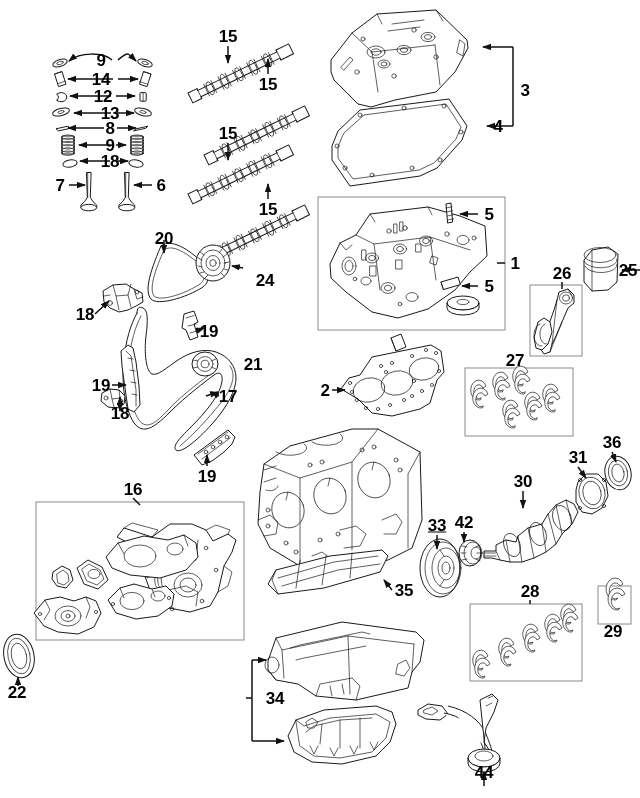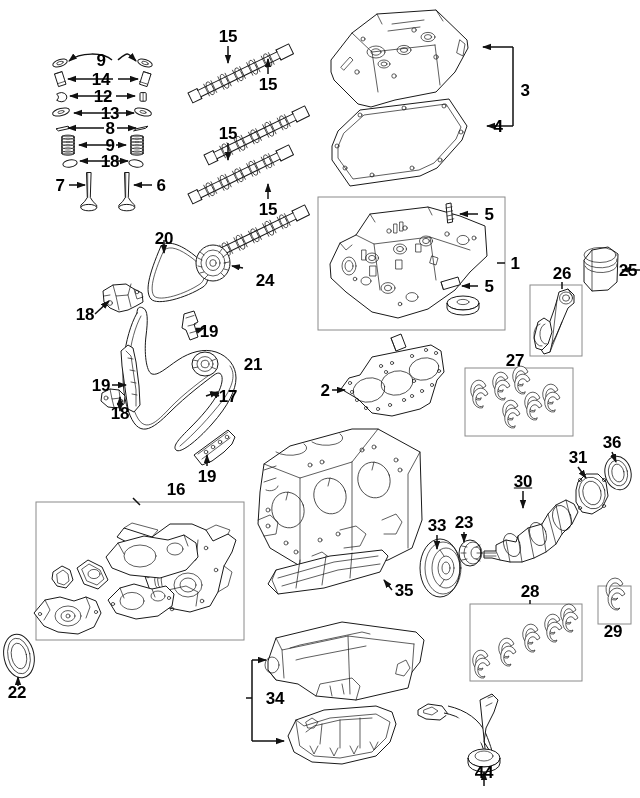--- a/index.html
+++ b/index.html
@@ -751,38 +751,38 @@
   <div class="cal" style="left:110px;top:145px;">9</div>
   <div class="cal" style="left:110px;top:113px;">13</div>
   <div class="cal" style="left:110px;top:161px;">18</div>
   <div class="cal" style="left:103px;top:96px;">12</div>
   <div class="cal" style="left:101px;top:60px;">9</div>
   <div class="cal" style="left:101px;top:79px;">14</div>
   <div class="cal" style="left:228px;top:36px;">15</div>
   <div class="cal" style="left:268px;top:84px;">15</div>
   <div class="cal" style="left:228px;top:133px;">15</div>
   <div class="cal" style="left:268px;top:209px;">15</div>
-  <div class="cal" style="left:133px;top:489px;margin-left:43px;">16</div>
+  <div class="cal" style="left:133px;top:489px;">16</div>
   <div class="cal" style="left:228px;top:396px;">17</div>
   <div class="cal" style="left:85px;top:314px;">18</div>
   <div class="cal" style="left:120px;top:413px;">18</div>
   <div class="cal" style="left:209px;top:331px;">19</div>
   <div class="cal" style="left:101px;top:385px;">19</div>
   <div class="cal" style="left:207px;top:476px;">19</div>
   <div class="cal" style="left:164px;top:230px;margin-top:8px;">20</div>
   <div class="cal" style="left:230px;top:364px;margin-left:23px;">21</div>
   <div class="cal" style="left:17px;top:692px;text-align:center;">22</div>
-  <div class="cal" style="left:464px;top:522px;">23</div>
+  <div class="cal" style="left:464px;top:522px;">42</div>
   <div class="cal" style="left:265px;top:268px;margin-top:12px;">24</div>
   <div class="cal" style="left:628px;top:270px;">25</div>
   <div class="cal" style="left:562px;top:273px;">26</div>
   <div class="cal" style="left:515px;top:360px;">27</div>
   <div class="cal" style="left:530px;top:591px;">28</div>
   <div class="cal" style="left:613px;top:631px;text-align:right;">29</div>
-  <div class="cal" style="left:523px;top:481px;text-decoration:underline;">30</div>
+  <div class="cal" style="left:523px;top:481px;">30</div>
   <div class="cal" style="left:578px;top:457px;">31</div>
   <div class="cal" style="left:612px;top:442px;">36</div>
-  <div class="cal" style="left:437px;top:525px;">33</div>
+  <div class="cal" style="left:437px;top:525px;text-decoration:underline;">33</div>
   <div class="cal" style="left:234px;top:698px;margin-left:41px;">34</div>
   <div class="cal" style="left:404px;top:590px;">35</div>
   <div class="cal" style="left:484px;top:772px;">44</div>
 
 </div>
 
 </body></html>

